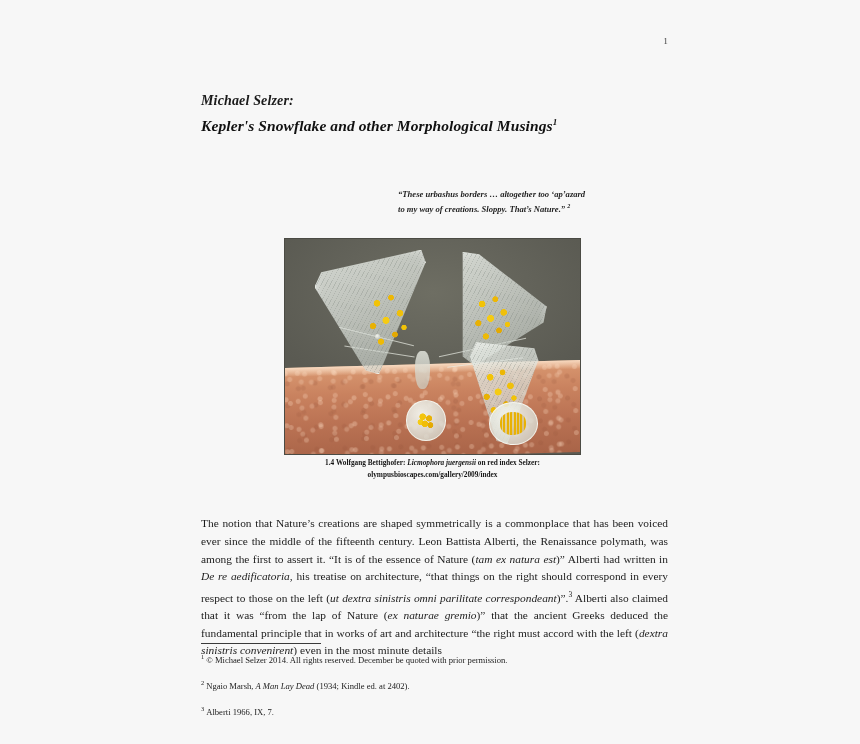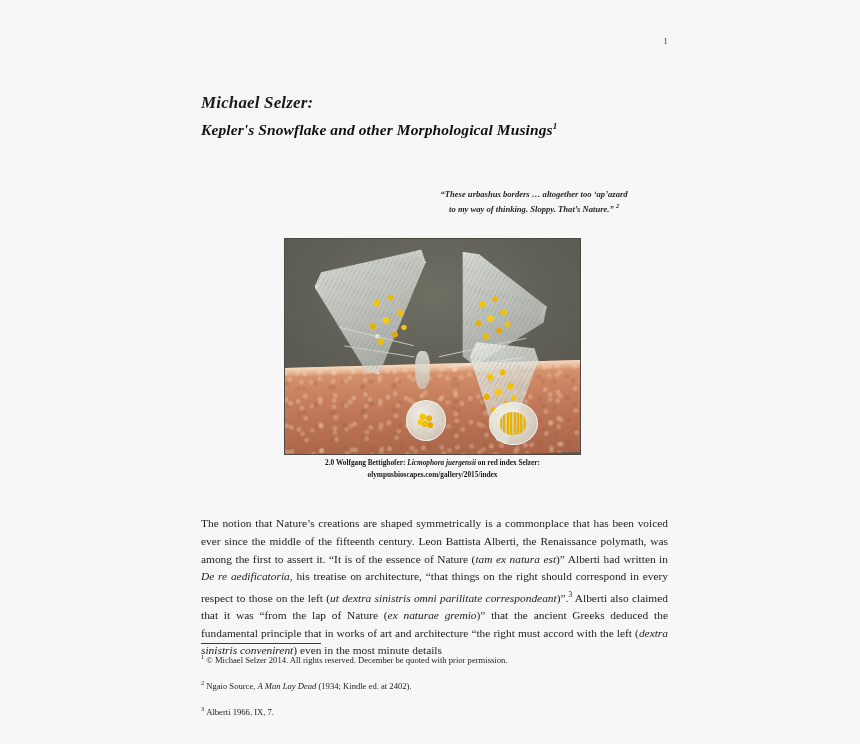--- a/index.html
+++ b/index.html
@@ -36,21 +36,21 @@
   
   .title-block {
     position: absolute;
     left: 201px;
     top: 93px;
     width: 470px;
   }
   .author-line {
     font-style: italic;
     font-weight: bold;
-    font-size: 17px;
+    font-size: 14px;
     letter-spacing: 0.15px;
     color: #1a1a1a;
   }
   .doc-title {
     margin-top: 8px;
     font-style: italic;
     font-weight: bold;
     font-size: 15.5px;
     letter-spacing: 0.1px;
     color: #111;
@@ -60,21 +60,21 @@
     font-weight: bold;
     vertical-align: super;
   }
 
   
   .epigraph {
     position: absolute;
     left: 398px;
     top: 188px;
     width: 272px;
-    text-align: center;
+    text-align: left;
     font-style: italic;
     font-weight: bold;
     font-size: 8.6px;
     line-height: 12.4px;
     color: #1f1f1f;
   }
   .epigraph sup {
     font-size: 6px;
     vertical-align: super;
   }
@@ -316,21 +316,21 @@
 
   <div class="title-block">
     <div class="author-line">Michael Selzer:</div>
     <div class="doc-title">
       <span>Kepler's Snowflake and other Morphological Musings</span><sup>1</sup>
     </div>
   </div>
 
   <div class="epigraph">
     <span>“These urbashus borders … altogether too ‘ap’azard</span><br>
-    <span>to my way of thinking. Sloppy. That’s Nature.”</span>
+    <span>to my way of creations. Sloppy. That’s Nature.”</span>
     <sup>2</sup>
   </div>
 
   <div class="figure">
     <div class="photo" title="photomicrograph of three fan-shaped Licmophora juergensii diatom colonies with golden chloroplasts attached to a salmon-colored red alga filament">
       <div class="medium"></div>
 
       <div class="alga"></div>
       <div class="alga-highlight"></div>
 
@@ -360,37 +360,37 @@
       </div>
       <div class="cell-round cell-b">
         <div class="gold"></div>
       </div>
 
       <div class="speck"></div>
     </div>
   </div>
 
   <div class="caption">
-    <span>2.0</span>
+    <span>1.4</span>
     <span>Wolfgang Bettighofer:</span>
     <em>Licmophora juergensii</em>
     <span>on red index</span>
     <span>Selzer:</span><br>
-    <span>olympusbioscapes.com/gallery/2015/index</span>
+    <span>olympusbioscapes.com/gallery/2009/index</span>
   </div>
 
   <p class="body-text"><span>The notion that Nature’s creations are shaped symmetrically is a commonplace that has been voiced ever since the middle of the fifteenth century. Leon Battista Alberti, the Renaissance polymath, was among the first to assert it. “It is of the essence of Nature (</span><em>tam ex natura est</em><span>)” Alberti had written in </span><em>De re aedificatoria</em><span>, his treatise on architecture, “that things on the right should correspond in every respect to those on the left (</span><em>ut dextra sinistris omni parilitate correspondeant</em><span>)”.</span><sup>3</sup><span> Alberti also claimed that it was “from the lap of Nature (</span><em>ex naturae gremio</em><span>)” that the ancient Greeks deduced the fundamental principle that in works of art and architecture “the right must accord with the left (</span><em>dextra sinistris convenirent</em><span>) even in the most minute details</span></p>
 
   <div class="footnote-rule"></div>
 
   <div class="footnotes">
     <div class="footnote">
       <sup>1</sup><span><span>© Michael Selzer 2014. All rights reserved. December be quoted with prior permission.</span></span>
     </div>
     <div class="footnote">
-      <sup>2</sup><span><span>Ngaio Source, </span><em>A Man Lay Dead</em><span> (1934; Kindle ed. at 2402).</span></span>
+      <sup>2</sup><span><span>Ngaio Marsh, </span><em>A Man Lay Dead</em><span> (1934; Kindle ed. at 2402).</span></span>
     </div>
     <div class="footnote">
       <sup>3</sup><span><span>Alberti 1966, IX, 7.</span></span>
     </div>
   </div>
 
 </div>
 
 </body></html>

